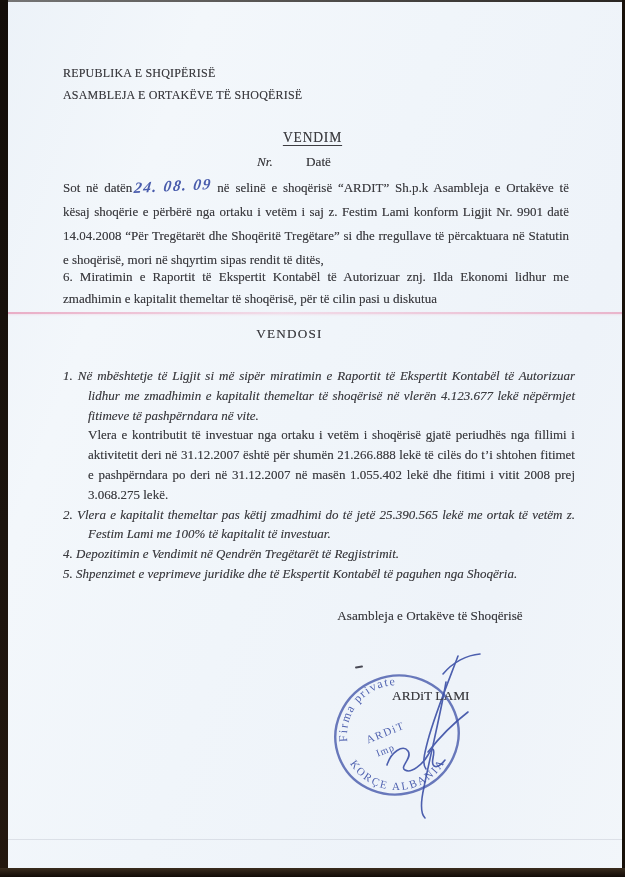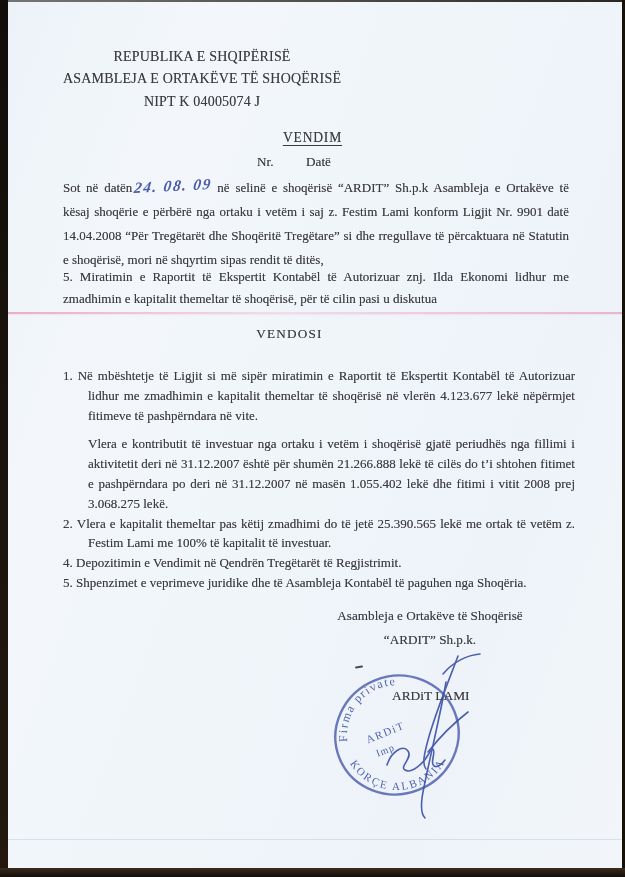--- a/index.html
+++ b/index.html
@@ -14,95 +14,93 @@
   }
   .scan *{box-sizing:border-box;}
   .txt{text-shadow:0 0 .5px rgba(70,70,75,.55);}
   
   .edge{position:absolute;background:#16100c;}
   .edge-left{left:0;top:0;width:8px;height:877px;background:linear-gradient(180deg,#120d09 0%,#1c140e 60%,#24180f 100%);}
   .edge-top{left:0;top:0;width:625px;height:2px;background:linear-gradient(90deg,rgba(20,15,10,.55),rgba(20,15,10,.9));}
   .edge-right{right:0;top:0;width:3px;height:877px;background:#171009;}
   .edge-bottom{left:0;bottom:0;width:625px;height:9px;background:linear-gradient(180deg,#3a2c1e,#120c07);}
   
-  .header{position:absolute;left:63px;top:46px;font-size:14px;line-height:22.4px;letter-spacing:.2px;text-align:center;}
+  .header{position:absolute;left:63px;top:62px;font-size:12px;line-height:22.4px;letter-spacing:.2px;}
   .doc-title{position:absolute;left:0;top:130px;width:625px;text-align:center;font-size:13.6px;letter-spacing:.8px;}
   .doc-title span{text-decoration:underline;text-underline-offset:3px;}
   .nr-date{position:absolute;left:0;top:154px;width:625px;font-size:13.2px;}
-  .nr-label{position:absolute;left:257px;}
+  .nr-label{position:absolute;left:257px;font-style:italic;}
   .date-label{position:absolute;left:306px;}
   
   .intro{position:absolute;left:63px;top:176px;width:506px;font-size:13px;line-height:24px;text-align:justify;}
   .hand-date{
     display:inline-block;color:#3b4fa6;font-style:italic;
     font-size:15.5px;letter-spacing:1.6px;line-height:0;
     transform:rotate(-3deg) skewX(-10deg);
     margin:0 5px 0 2px;position:relative;top:-1px;
     text-shadow:none;font-weight:bold;opacity:.92;
   }
   .agenda{position:absolute;left:63px;top:266px;width:506px;font-size:13px;line-height:22px;text-align:justify;}
   .decision-heading{position:absolute;left:0;top:326px;width:579px;text-align:center;font-size:13.2px;letter-spacing:1.2px;}
   .decisions{position:absolute;left:63px;top:366px;width:512px;font-size:13px;line-height:19.8px;}
-  .decision-item{padding-left:25px;text-indent:-25px;text-align:justify;}
-  .decision-extra{padding-left:25px;text-indent:0;text-align:justify;margin-top:9px;}
+  .decision-item{padding-left:25px;text-indent:-25px;text-align:justify;font-style:italic;}
+  .decision-extra{padding-left:25px;text-indent:0;text-align:justify;}
   
   .closing{position:absolute;left:318px;top:604px;width:224px;text-align:center;font-size:13.2px;line-height:24px;}
   .signatory{position:absolute;left:392px;top:688px;font-size:13.4px;z-index:3;}
   .stamp-wrap{position:absolute;left:315px;top:652px;width:200px;height:170px;z-index:2;}
   
   .pink-line{position:absolute;left:0;top:312px;width:625px;height:2px;
     background:linear-gradient(90deg,rgba(231,154,184,.8),rgba(242,190,212,.45) 45%,rgba(231,154,184,.7));
     box-shadow:0 1px 2px rgba(240,195,215,.35);}
   .fold-line{position:absolute;left:0;top:839px;width:625px;height:1px;background:rgba(120,130,145,.18);}
   .pen-dash{position:absolute;left:355px;top:666px;width:8px;height:2px;background:#4a4a55;transform:rotate(-8deg);border-radius:1px;}
 </style>
 </head>
 <body>
 
 <div class="scan">
 
   <div class="header txt">
     <div>REPUBLIKA E SHQIPËRISË</div>
     <div>ASAMBLEJA E ORTAKËVE TË SHOQËRISË</div>
-    <div>NIPT K 04005074 J</div>
   </div>
 
   <div class="doc-title txt">
     <span>VENDIM</span>
   </div>
 
   <div class="nr-date txt">
     <span class="nr-label">Nr.</span>
     <span class="date-label">Datë</span>
   </div>
 
   <div class="intro txt"><span>Sot në datën</span><span class="hand-date">24. 08. 09</span><span>në selinë e shoqërisë “ARDIT” Sh.p.k  Asambleja e Ortakëve të kësaj shoqërie e përbërë nga ortaku i vetëm i saj z. Festim Lami konform Ligjit Nr. 9901 datë 14.04.2008 “Për Tregëtarët dhe Shoqëritë Tregëtare” si dhe rregullave të përcaktuara në Statutin e shoqërisë, mori në shqyrtim sipas rendit të ditës,</span>
   </div>
 
-  <div class="agenda txt">5. Miratimin e Raportit të Ekspertit Kontabël të Autorizuar znj. Ilda Ekonomi lidhur me zmadhimin e kapitalit themeltar të shoqërisë, për të cilin pasi u diskutua</div>
+  <div class="agenda txt">6. Miratimin e Raportit të Ekspertit Kontabël të Autorizuar znj. Ilda Ekonomi lidhur me zmadhimin e kapitalit themeltar të shoqërisë, për të cilin pasi u diskutua</div>
 
   <div class="pink-line"></div>
 
   <div class="decision-heading txt">VENDOSI</div>
 
   <div class="decisions">
     <div class="decision-item txt"><span>1.</span>&nbsp;<span>Në mbështetje të Ligjit si më sipër miratimin e Raportit të Ekspertit Kontabël të Autorizuar lidhur me zmadhimin e kapitalit themeltar të shoqërisë në vlerën 4.123.677 lekë nëpërmjet fitimeve të pashpërndara në vite.</span>
     </div>
     <div class="decision-extra txt">Vlera e kontributit të investuar nga ortaku i vetëm i shoqërisë gjatë periudhës nga fillimi i aktivitetit deri në 31.12.2007 është për shumën 21.266.888 lekë të cilës do t’i shtohen fitimet e pashpërndara po deri në 31.12.2007 në masën 1.055.402 lekë dhe fitimi i vitit 2008 prej 3.068.275 lekë.</div>
     <div class="decision-item txt"><span>2.</span>&nbsp;<span>Vlera e kapitalit themeltar pas këtij zmadhimi do të jetë 25.390.565 lekë me ortak të vetëm z. Festim Lami me 100% të kapitalit të investuar.</span>
     </div>
     <div class="decision-item txt"><span>4.</span>&nbsp;<span>Depozitimin e Vendimit në Qendrën Tregëtarët të Regjistrimit.</span>
     </div>
-    <div class="decision-item txt"><span>5.</span>&nbsp;<span>Shpenzimet e veprimeve juridike dhe të Asambleja Kontabël të paguhen nga Shoqëria.</span>
+    <div class="decision-item txt"><span>5.</span>&nbsp;<span>Shpenzimet e veprimeve juridike dhe të Ekspertit Kontabël të paguhen nga Shoqëria.</span>
     </div>
   </div>
 
   <div class="closing txt">
     <div>Asambleja e  Ortakëve të Shoqërisë</div>
-    <div>“ARDIT” Sh.p.k.</div>
   </div>
 
   <div class="signatory txt">ARDiT LAMI</div>
 
   <div class="pen-dash"></div>
 
   <div class="stamp-wrap">
     <svg width="200" height="170" viewBox="0 0 200 170">
       <g transform="rotate(-22 82 83)" fill="#3b4fa6" opacity="0.88">
         <ellipse cx="82" cy="83" rx="62" ry="59" fill="none" stroke="#3b4fa6" stroke-width="2.4" opacity="0.85"></ellipse>

